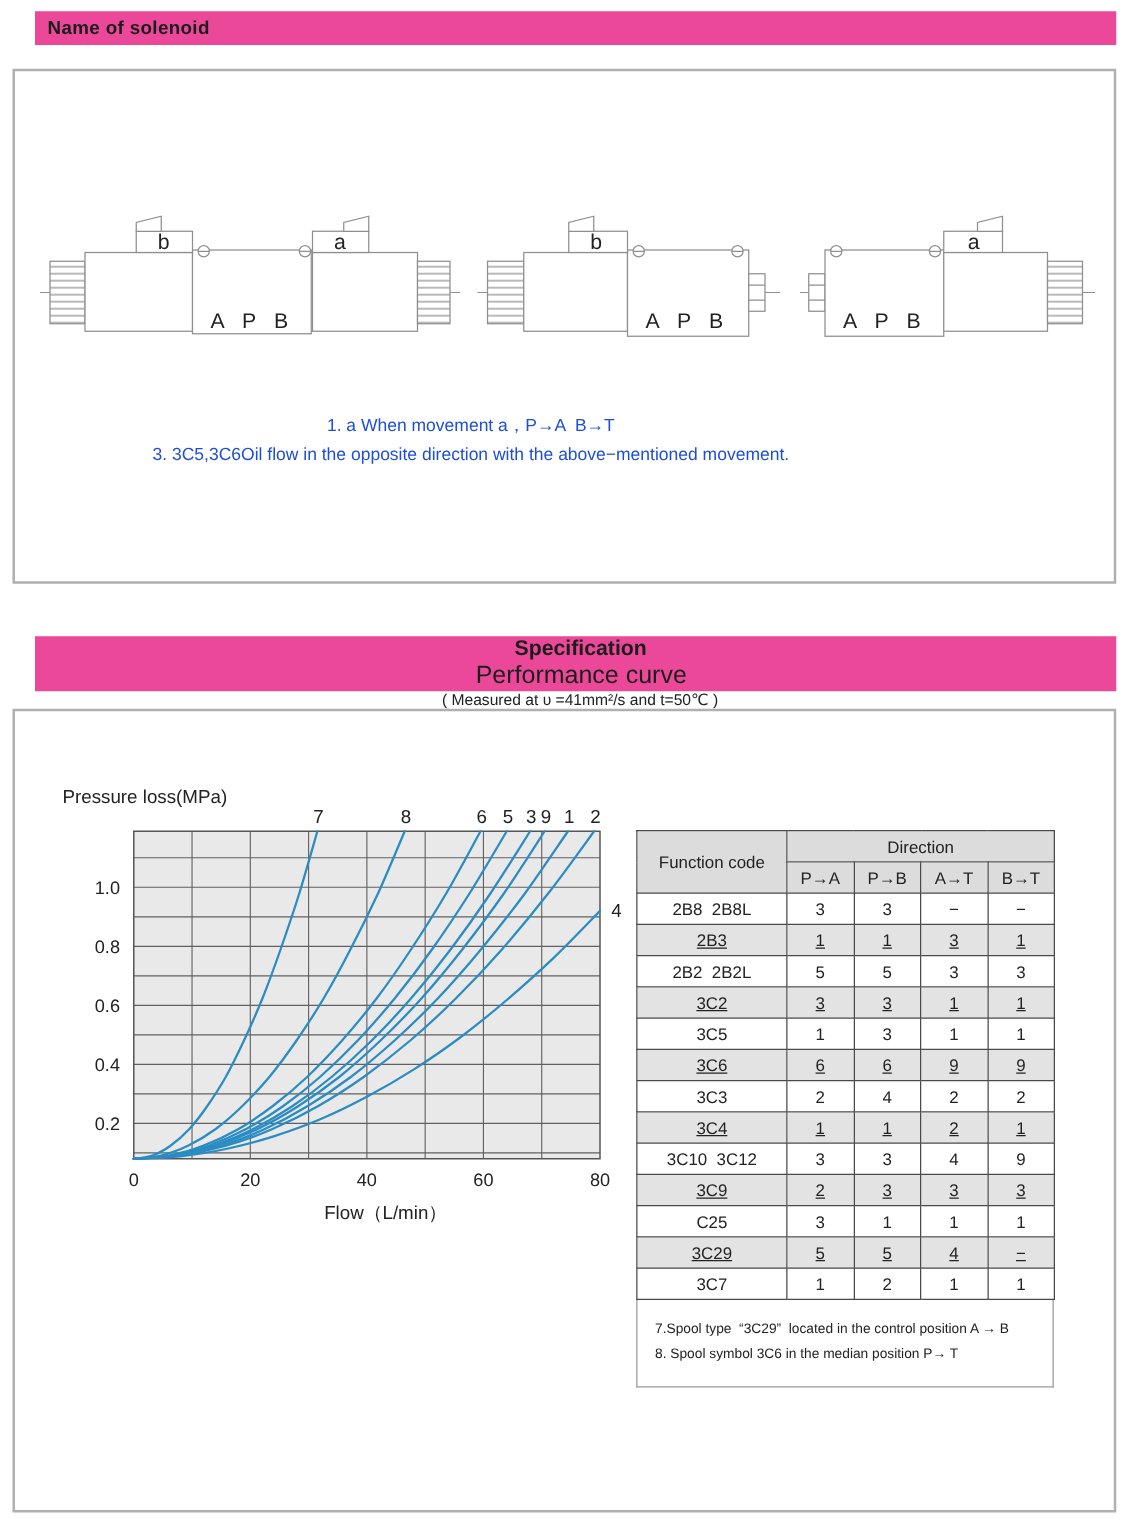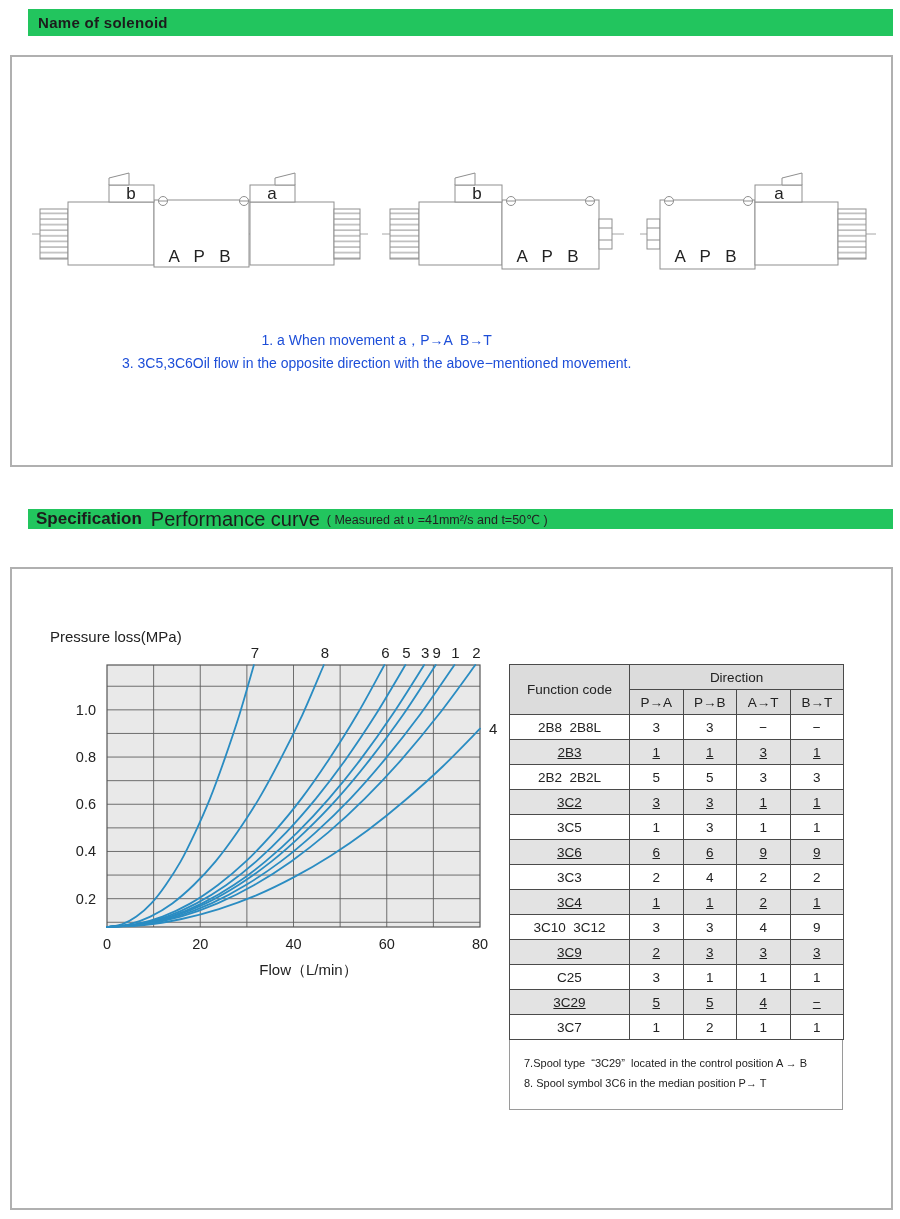--- a/index.html
+++ b/index.html
@@ -1,20 +1,20 @@
 <!DOCTYPE html>
 <html><head>
 <meta charset="utf-8">
 <style>
   html,body{margin:0;padding:0;background:#fff;}
   body{width:900px;height:1219px;position:relative;font-family:"Liberation Sans","DejaVu Sans",sans-serif;color:#1c1c1c;overflow:hidden;}
-  .section-bar{position:absolute;left:28px;width:865px;background:#22c55e;display:flex;align-items:center;}
+  .section-bar{position:absolute;left:28px;width:865px;background:#ec4899;display:flex;align-items:center;}
   #bar1{top:9px;height:27px;}
   #bar1 .bar-title{font-size:15px;font-weight:bold;padding-left:10px;letter-spacing:.3px;}
-  #bar2{top:509px;height:20px;}
+  #bar2{top:509px;height:44px;flex-direction:column;}
   #bar2 .spec-bold{font-size:17px;font-weight:bold;padding-left:8px;}
   #bar2 .spec-reg{font-size:20px;padding-left:9px;}
   #bar2 .spec-note{font-size:12.5px;padding-left:7px;color:#222;}
   .frame{position:absolute;left:10px;width:879px;background:#fff;border:2px solid #b0b0b0;}
   #box1{top:55px;height:408px;}
   #box2{top:567px;height:639px;}
   #valve-svg{position:absolute;left:0;top:105px;}
   #notes{position:absolute;left:110px;top:272px;font-size:14px;line-height:23px;color:#1d4ed8;text-align:center;}
   .note-line{white-space:pre;}
   #chart-svg{position:absolute;left:30px;top:46px;}

